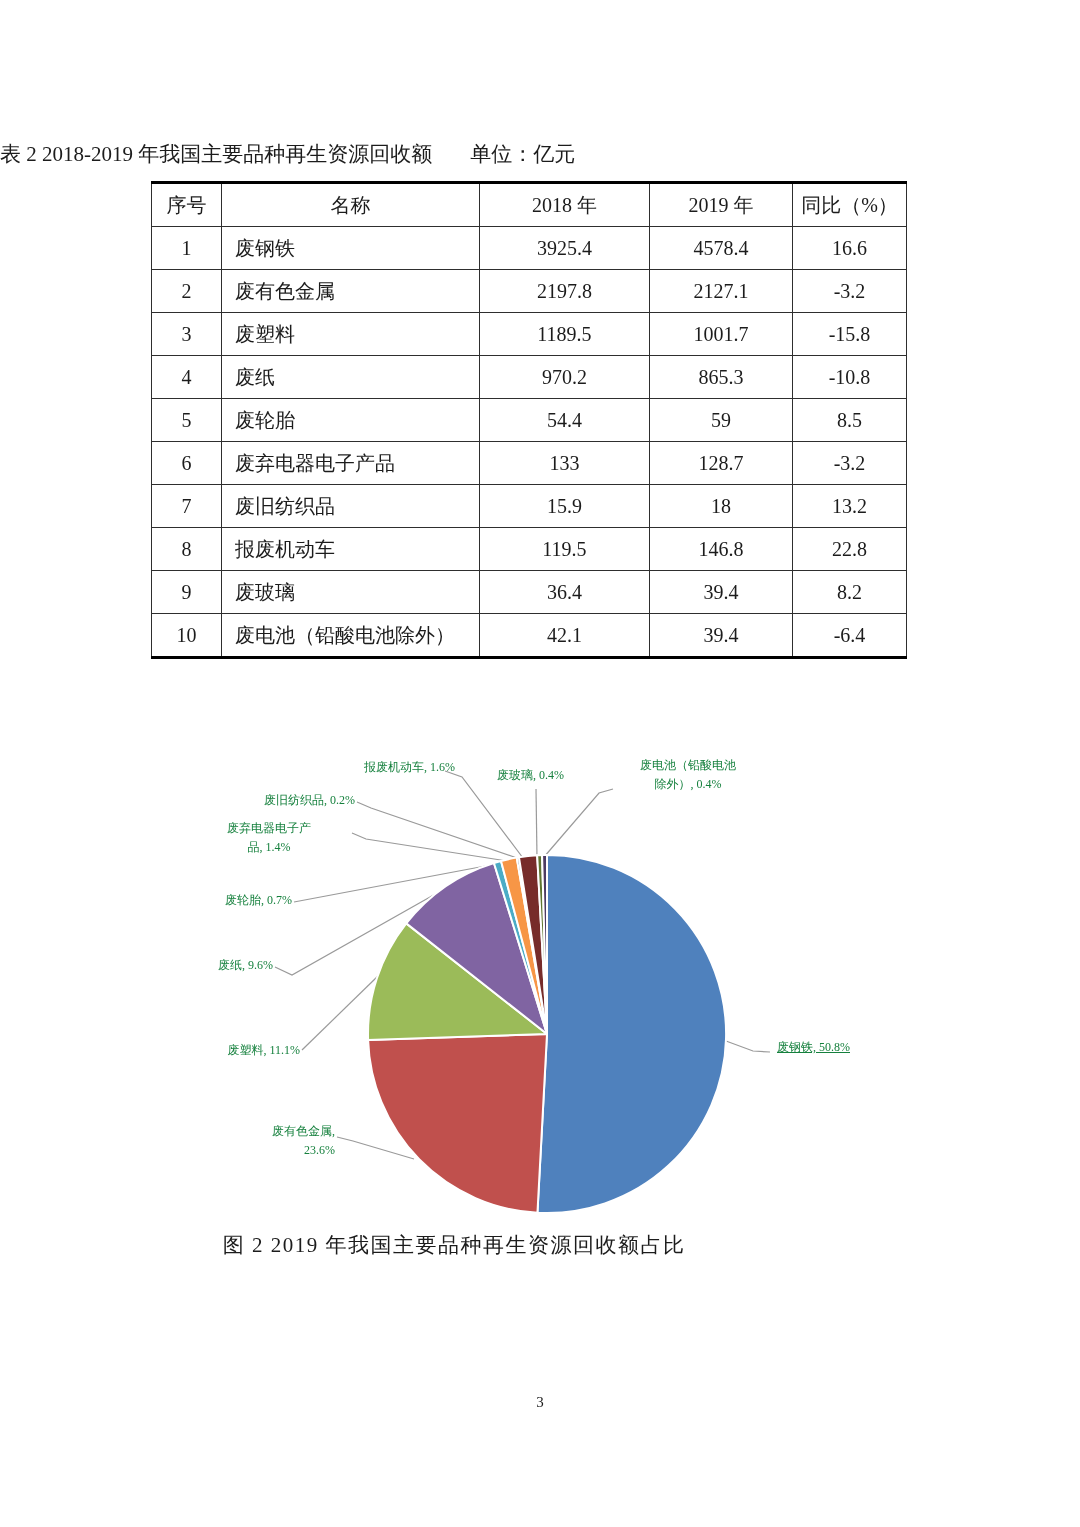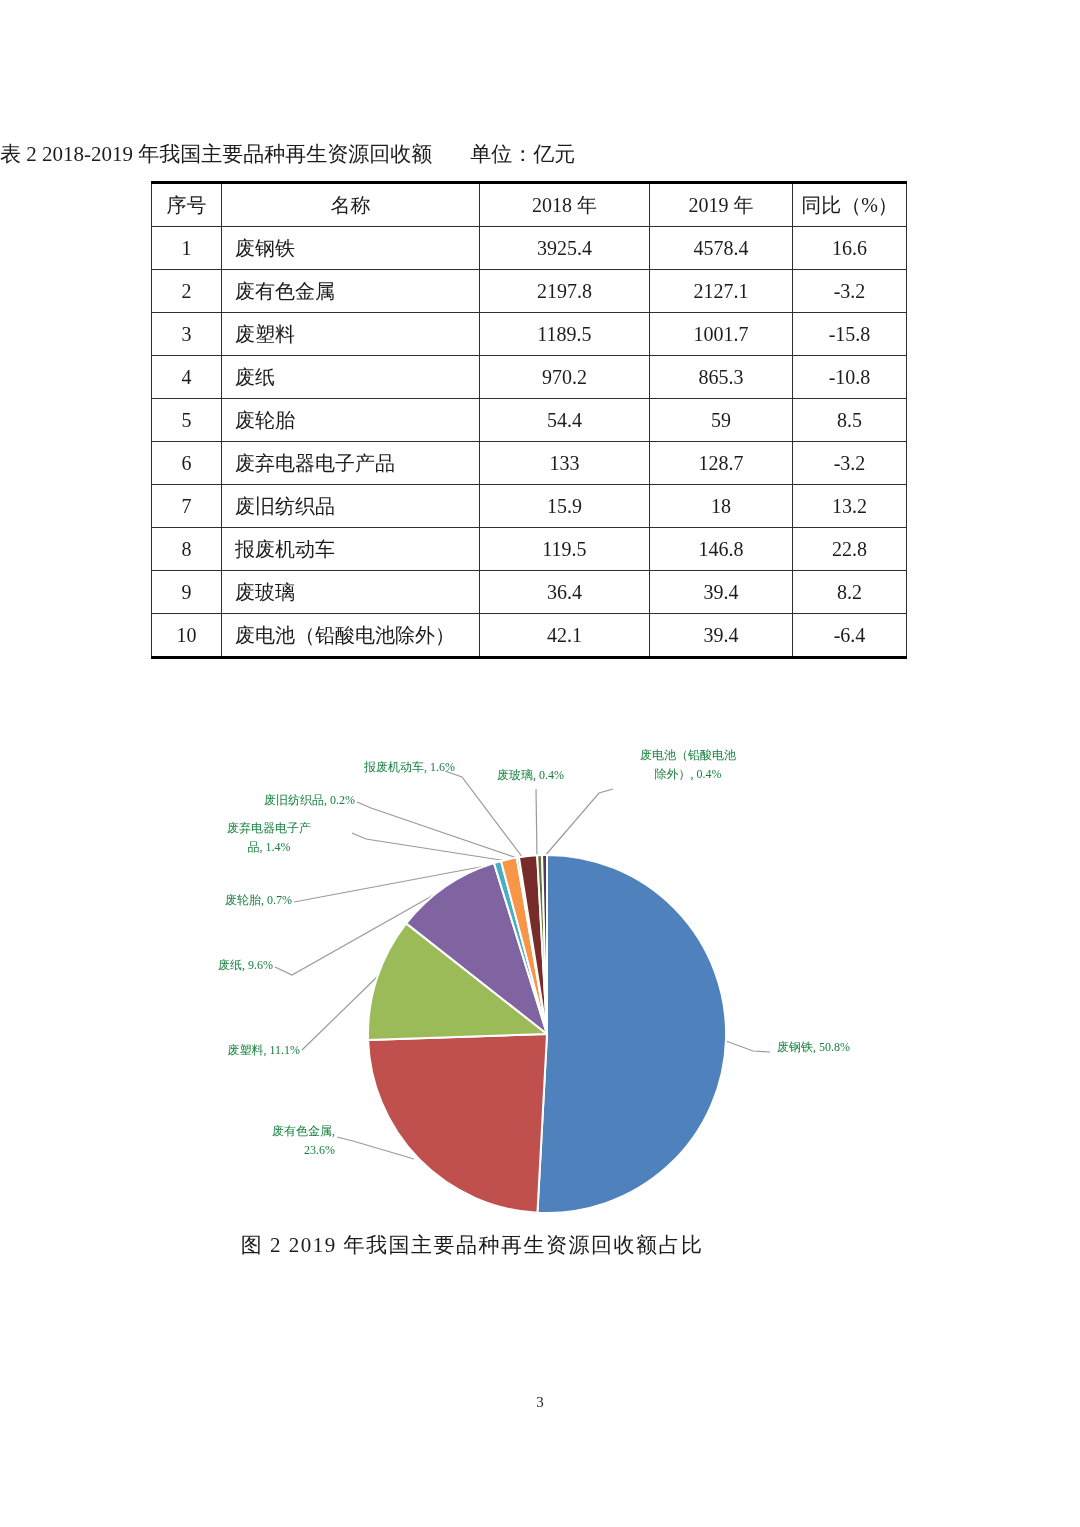--- a/index.html
+++ b/index.html
@@ -39,21 +39,21 @@
   .chart svg { position:absolute; left:0; top:0; }
   .callout {
     position:absolute; font-size:12px; line-height:1.6;
     white-space:nowrap; color:#15803d;
   }
   .callout.center { text-align:center; white-space:normal; }
 
   
   .chart-caption {
     position:absolute; top:1231px; left:0; width:908px;
-    text-align:center; font-size:21px; letter-spacing:1.5px;padding-left:18px;
+    text-align:center; font-size:21px; letter-spacing:1.5px;
   }
   .page-num {
     position:absolute; top:1394px; left:0; width:1080px;
     text-align:center; font-size:15px;
   }
 </style>
 </head>
 <body>
 
 <div class="doc-title">
@@ -174,33 +174,33 @@
         <path d="M 397 289 L 351.02 116.01 A 179 179 0 0 1 366.72 112.58 Z" fill="#F79646" stroke="#ffffff" stroke-width="2" stroke-linejoin="round"></path>
         <path d="M 397 289 L 366.72 112.58 A 179 179 0 0 1 368.94 112.21 Z" fill="#2C4D75" stroke="#ffffff" stroke-width="2" stroke-linejoin="round"></path>
         <path d="M 397 289 L 368.94 112.21 A 179 179 0 0 1 387.16 110.27 Z" fill="#772C2A" stroke="#ffffff" stroke-width="2" stroke-linejoin="round"></path>
         <path d="M 397 289 L 387.16 110.27 A 179 179 0 0 1 392.08 110.07 Z" fill="#5F7530" stroke="#ffffff" stroke-width="2" stroke-linejoin="round"></path>
         <path d="M 397 289 L 392.08 110.07 A 179 179 0 0 1 397.00 110.00 Z" fill="#4D3B62" stroke="#ffffff" stroke-width="2" stroke-linejoin="round"></path>
       </g>
   </svg>
 
   <div class="callout" style="right:475px; top:13px;">报废机动车, 1.6%</div>
   <div class="callout" style="left:322px; top:21px;margin-left:25px;">废玻璃, 0.4%</div>
-  <div class="callout center" style="left:459px; top:1px; width:158px;text-align:center;">
+  <div class="callout center" style="left:459px; top:11px; width:158px;text-align:center;">
     <span>废电池（铅酸电池</span><br>
     <span>除外）, 0.4%</span>
   </div>
   <div class="callout" style="right:575px; top:46px;">废旧纺织品, 0.2%</div>
   <div class="callout center" style="left:36px; top:74px; width:166px;">
     <span>废弃电器电子产</span><br>
     <span>品, 1.4%</span>
   </div>
   <div class="callout" style="right:638px; top:146px;">废轮胎, 0.7%</div>
   <div class="callout" style="right:657px; top:211px;">废纸, 9.6%</div>
   <div class="callout" style="right:630px; top:296px;">废塑料, 11.1%</div>
   <div class="callout center" style="left:65px; top:377px; width:120px;text-align:right;">
     <span>废有色金属,</span><br>
     <span>23.6%</span>
   </div>
-  <div class="callout" style="left:627px; top:293px;">废钢铁, 50.8%</div>
+  <div class="callout" style="left:627px; top:293px;text-decoration:underline;">废钢铁, 50.8%</div>
 </div>
 
 <div class="chart-caption">图 2  2019 年我国主要品种再生资源回收额占比</div>
 <div class="page-num">3</div>
 
 </body></html>

